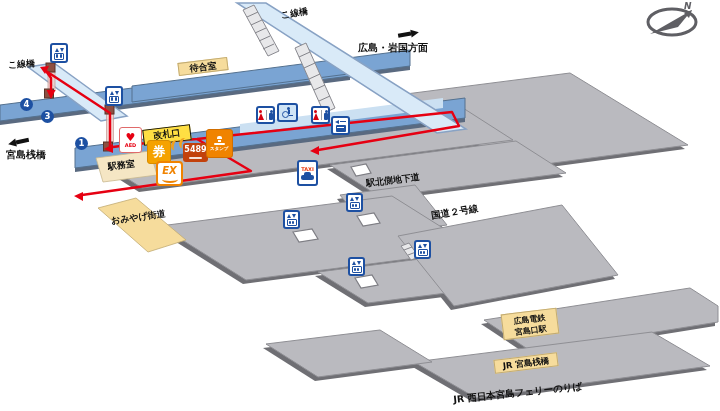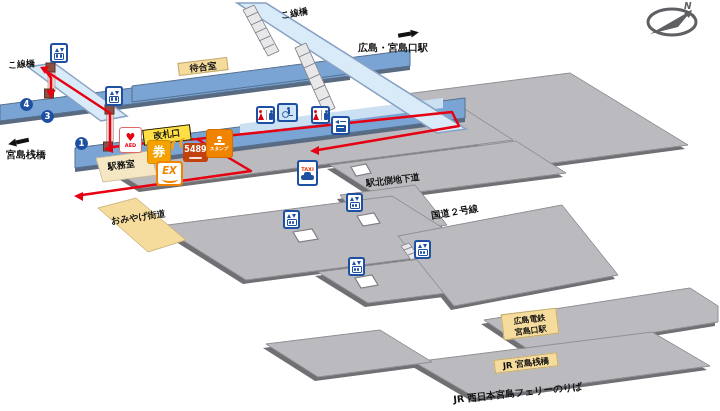--- a/index.html
+++ b/index.html
@@ -173,21 +173,21 @@
 
   <div class="lbl" style="left:684px;top:2px;font-size:9px;font-style:italic;color:#5f5f64;">N</div>
 
   <div class="lbl" style="left:281px;top:9px;font-size:9px;transform:rotate(-10deg);">こ線橋</div>
   <div class="lbl" style="left:8px;top:60px;font-size:9px;transform:rotate(-4deg);">こ線橋</div>
 
   <div class="dir-arrow" style="left:398px;top:30px;transform:rotate(-10deg);">
     <span class="da-bar"></span>
       <span class="da-tri-r"></span>
   </div>
-  <div class="lbl" style="left:358px;top:42px;font-size:10px;">広島・宮島口駅</div>
+  <div class="lbl" style="left:358px;top:42px;font-size:10px;">広島・岩国方面</div>
 
   <div class="dir-arrow" style="left:8px;top:138px;transform:rotate(-12deg);">
     <span class="da-tri-l"></span>
       <span class="da-bar"></span>
   </div>
   <div class="lbl" style="left:6px;top:149px;font-size:10px;">宮島桟橋</div>
 
   <div class="chip" style="left:178px;top:60px;width:50px;height:13px;font-size:9px;line-height:12px;transform:rotate(-7deg);">待合室</div>
 
   <div class="pnum" style="left:20px;top:98px;">4</div>

